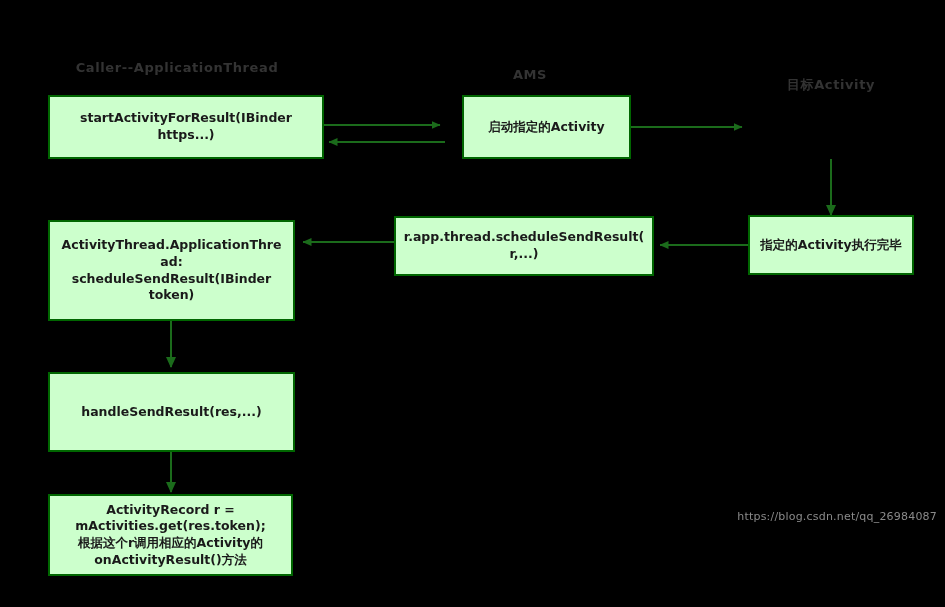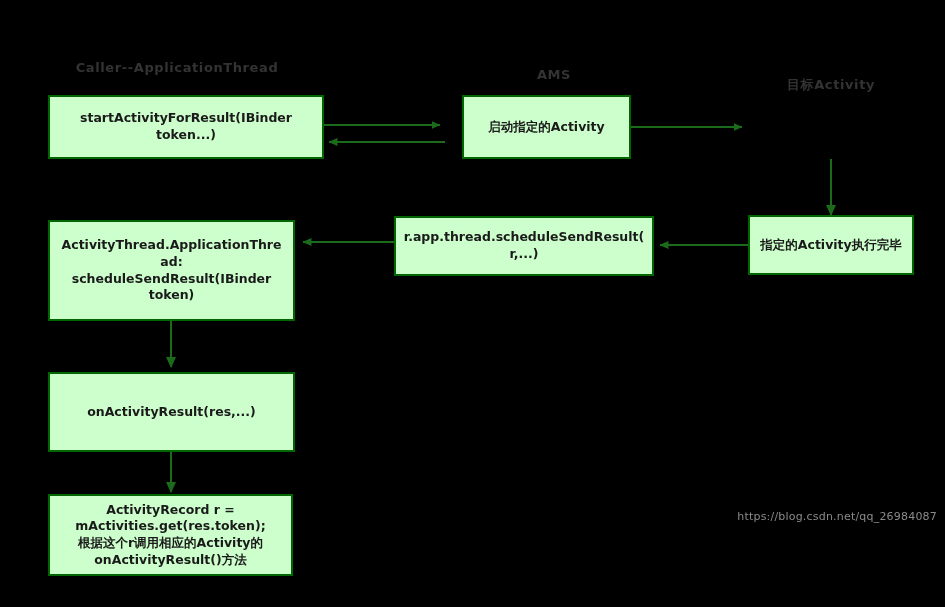--- a/index.html
+++ b/index.html
@@ -62,21 +62,21 @@
     height: 607px;
     pointer-events: none;
   }
 </style>
 </head>
 <body>
 
 <div id="canvas">
 
   <div class="col-header" style="left:177px; top:60px;">Caller--ApplicationThread</div>
-  <div class="col-header" style="left:554px; top:67px;">AMS</div>
+  <div class="col-header" style="left:530px; top:67px;">AMS</div>
   <div class="col-header" style="left:831px; top:76px;">目标Activity</div>
 
   <svg class="edges" viewBox="0 0 945 607" xmlns="http://www.w3.org/2000/svg">
     <defs>
       <marker id="arrow-r" markerWidth="9" markerHeight="9" refX="8.5" refY="4.5" orient="auto" markerUnits="userSpaceOnUse">
         <path d="M0,0.5 L9,4.5 L0,8.5 z" fill="#1b6b1b"></path>
       </marker>
       <marker id="arrow-l" markerWidth="9" markerHeight="9" refX="8.5" refY="4.5" orient="auto" markerUnits="userSpaceOnUse">
         <path d="M0,0.5 L9,4.5 L0,8.5 z" fill="#1b6b1b"></path>
       </marker>
@@ -99,36 +99,36 @@
 
       <line x1="394" y1="242" x2="303" y2="242" marker-end="url(#arrow-l)"></line>
 
       <line x1="171" y1="321" x2="171" y2="367" marker-end="url(#arrow-d)"></line>
 
       <line x1="171" y1="452" x2="171" y2="492" marker-end="url(#arrow-d)"></line>
     </g>
   </svg>
 
   <div class="node" style="left:48px;  top:95px;  width:276px; height:64px;">startActivityForResult(IBinder
-token...)</div>
+https...)</div>
 
   <div class="node" style="left:462px; top:95px;  width:169px; height:64px;">启动指定的Activity</div>
 
 
   <div class="node" style="left:748px; top:215px; width:166px; height:60px;">指定的Activity执行完毕</div>
 
   <div class="node" style="left:394px; top:216px; width:260px; height:60px;">r.app.thread.scheduleSendResult(
 r,...)</div>
 
   <div class="node" style="left:48px;  top:220px; width:247px; height:101px;">ActivityThread.ApplicationThre
 ad:
 scheduleSendResult(IBinder
 token)</div>
 
-  <div class="node" style="left:48px;  top:372px; width:247px; height:80px;">onActivityResult(res,...)</div>
+  <div class="node" style="left:48px;  top:372px; width:247px; height:80px;">handleSendResult(res,...)</div>
 
   <div class="node" style="left:48px;  top:494px; width:245px; height:82px;">ActivityRecord r =
 mActivities.get(res.token);
 根据这个r调用相应的Activity的
 onActivityResult()方法</div>
 
   <div class="watermark">https://blog.csdn.net/qq_26984087</div>
 </div>
 
 </body></html>

